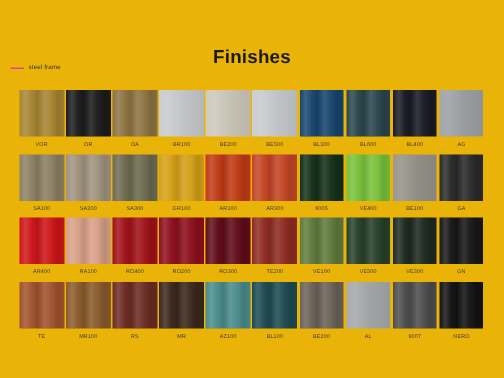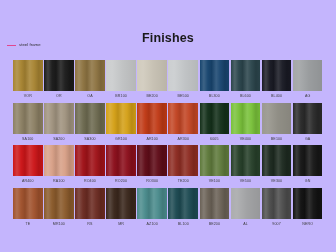--- a/index.html
+++ b/index.html
@@ -15,21 +15,21 @@
     overflow: hidden;
     position: relative;
     -webkit-font-smoothing: antialiased;
   }
 
   
   .page {
     position: relative;
     width: 336px;
     height: 252px;
-    background: #c4b5fd;
+    background: #eab308;
     box-sizing: border-box;
   }
 
   
   .legend {
     position: absolute;
     left: 7px;
     top: 43px;
     display: flex;
     align-items: center;

